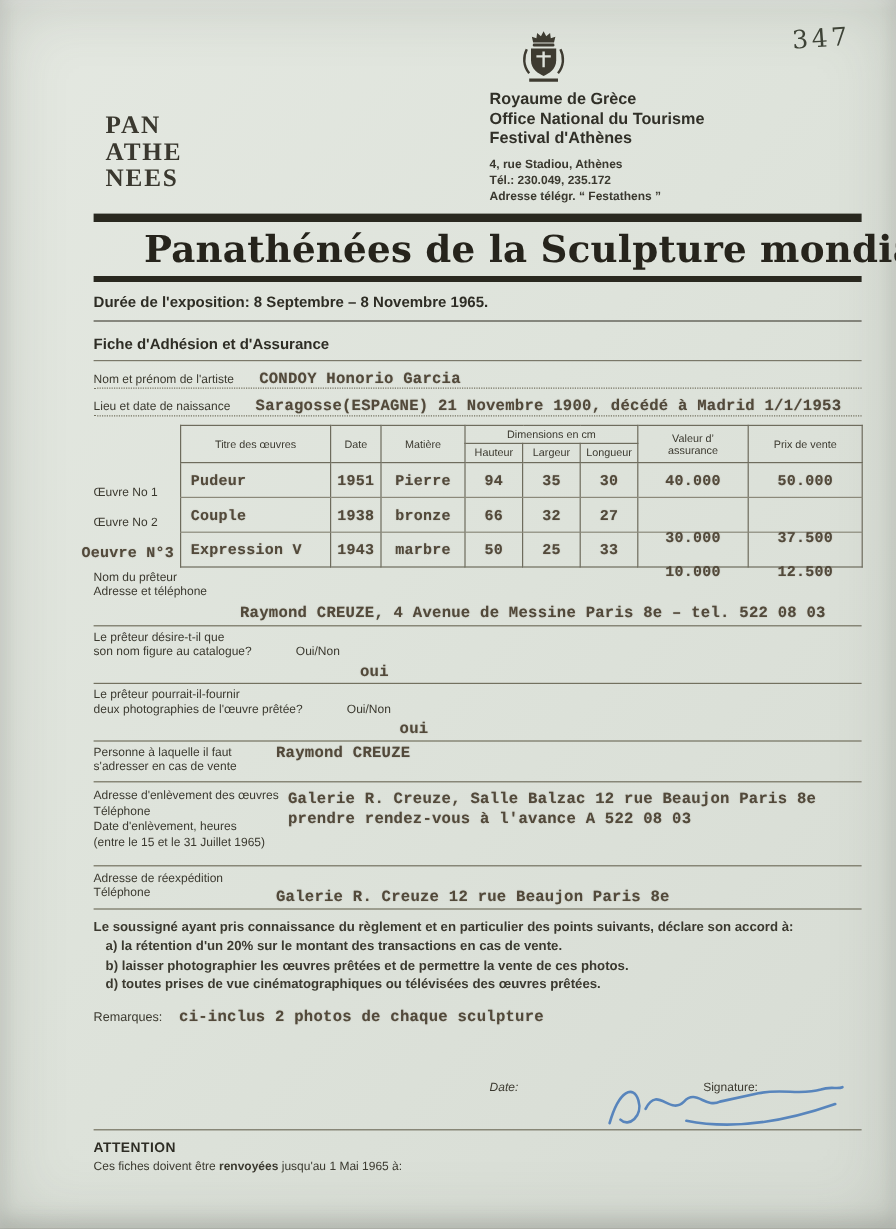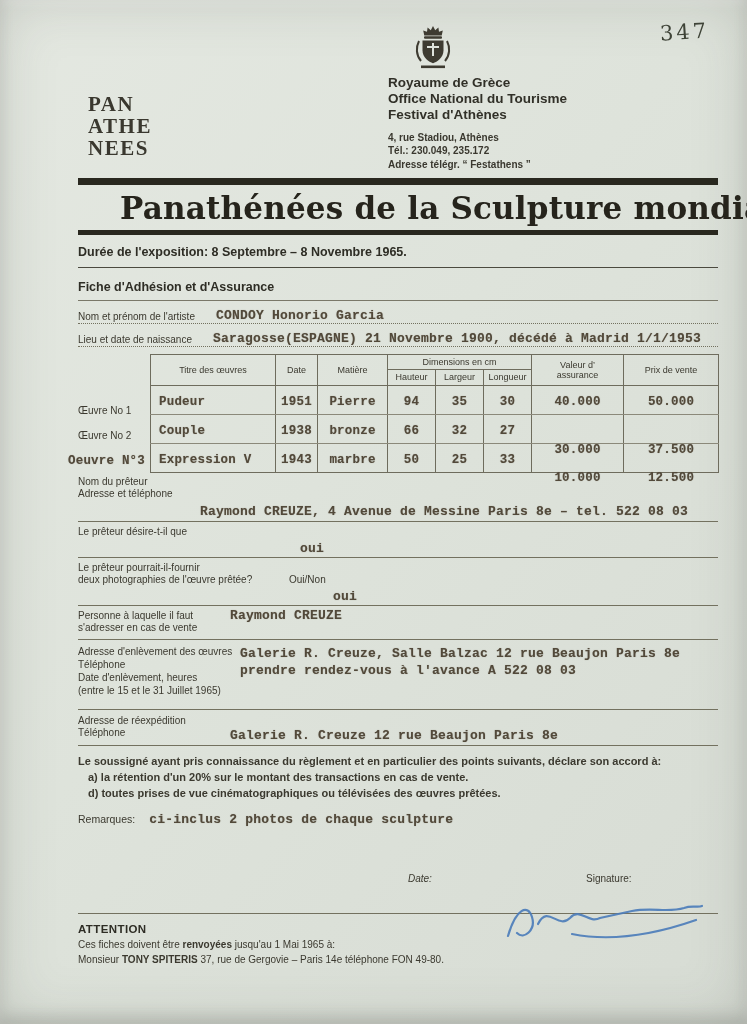--- a/index.html
+++ b/index.html
@@ -18,21 +18,21 @@
     font-family:"DejaVu Serif", serif; font-size:21px; letter-spacing:3px;
     color:#3e4337; transform:rotate(-4deg);
   }
 
   .logo {
     position:absolute; top:94px; left:88px;
     font-family:"Liberation Serif", serif; font-weight:600;
     font-size:21px; line-height:1.04; letter-spacing:1.5px; color:#3a382f;
   }
 
-  .letterhead { position:absolute; top:24px; left:388px; width:330px; }
+  .letterhead { position:absolute; top:24px; left:408px; width:330px; }
   .emblem { display:block; margin:0 0 5px 24px; }
   .org { font-weight:bold; font-size:13.5px; line-height:1.2; color:#313028; }
   .lh-small-block { margin-top:7px; }
   .lh-small { font-weight:bold; font-size:10px; line-height:1.35; color:#3a382f; }
 
   .form { position:absolute; left:78px; top:178px; width:640px; }
 
   .bar { background:#29281f; }
   .bar-top { height:7px; }
   .bar-bottom { height:5px; }
@@ -234,20 +234,24 @@
     <div class="section lender">
       <div class="label">Nom du prêteur</div>
       <div class="label">Adresse et téléphone</div>
       <div class="lender-typed-row">
         <span class="typed">Raymond CREUZE, 4 Avenue de Messine Paris 8e – tel. 522 08 03</span>
       </div>
     </div>
 
     <div class="section q">
       <div class="label">Le prêteur désire-t-il que</div>
+      <div class="label">
+        <span>son nom figure au catalogue?</span>
+        <span class="choices">Oui/Non</span>
+      </div>
       <div class="answer-row answer-catalogue">
         <span class="typed">oui</span>
       </div>
     </div>
 
     <div class="section q">
       <div class="label">Le prêteur pourrait-il-fournir</div>
       <div class="label">
         <span>deux photographies de l'œuvre prêtée?</span>
         <span class="choices">Oui/Non</span>
@@ -278,44 +282,40 @@
 
     <div class="section reship">
       <div class="label">Adresse de réexpédition</div>
       <div class="label">Téléphone</div>
       <span class="typed reship-value">Galerie R. Creuze 12 rue Beaujon Paris 8e</span>
     </div>
 
     <div class="agreement">
       <div>Le soussigné ayant pris connaissance du règlement et en particulier des points suivants, déclare son accord à:</div>
       <div class="item">a) la rétention d'un 20% sur le montant des transactions en cas de vente.</div>
+      <div class="item">b) laisser photographier les œuvres prêtées et de permettre la vente de ces photos.</div>
       <div class="item">d) toutes prises de vue cinématographiques ou télévisées des œuvres prêtées.</div>
     </div>
 
     <div class="remarks">
       <span class="label">Remarques:</span>
       <span class="typed">ci-inclus 2 photos de chaque sculpture</span>
     </div>
 
     <div class="datesig">
       <span class="date-label">Date:</span>
       <span class="sig-label">Signature:</span>
     </div>
 
     <div class="footer">
       <div class="attention">ATTENTION</div>
       <div class="f-line">
         <span>Ces fiches doivent être</span>
         <b>renvoyées</b>
         <span>jusqu'au 1 Mai 1965 à:</span>
-      </div>
-      <div class="f-line">
-        <span>Monsieur</span>
-        <b>TONY SPITERIS</b>
-        <span>37, rue de Gergovie – Paris 14e téléphone FON 49-80.</span>
       </div>
     </div>
 
   </div>
 
   <svg class="signature" width="210" height="62" viewBox="0 0 210 62">
     <g fill="none" stroke="#4b7cba" stroke-width="2.2" stroke-linecap="round" opacity="0.9">
       <path d="M8 44 C 16 16, 28 12, 32 25 C 36 38, 24 48, 17 41"></path>
       <path d="M38 32 C 48 12, 58 38, 70 26 C 80 15, 88 32, 100 26 L 132 19 C 152 15, 168 21, 184 16 C 192 13, 198 16, 202 14"></path>
       <path d="M72 42 C 112 50, 156 42, 196 28"></path>

